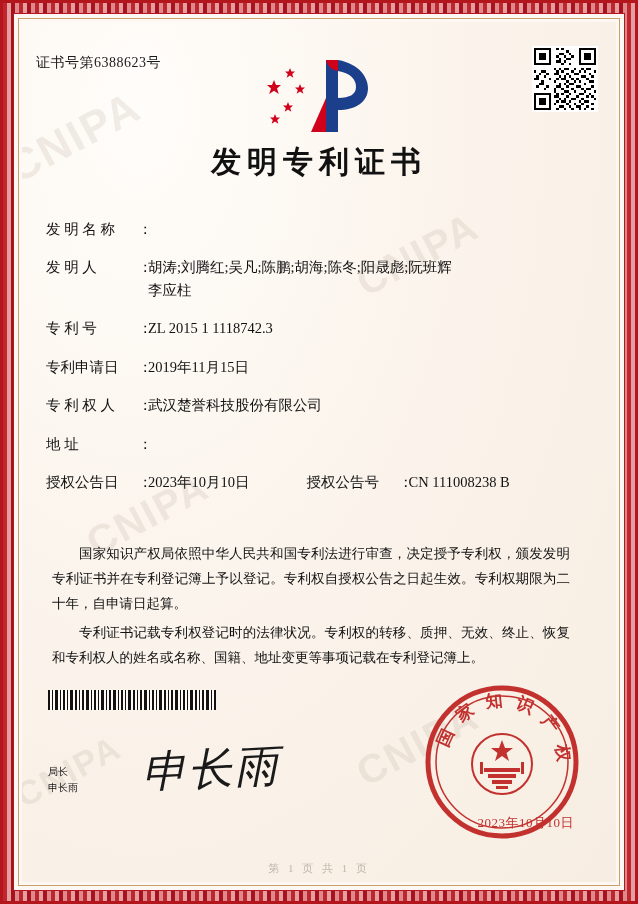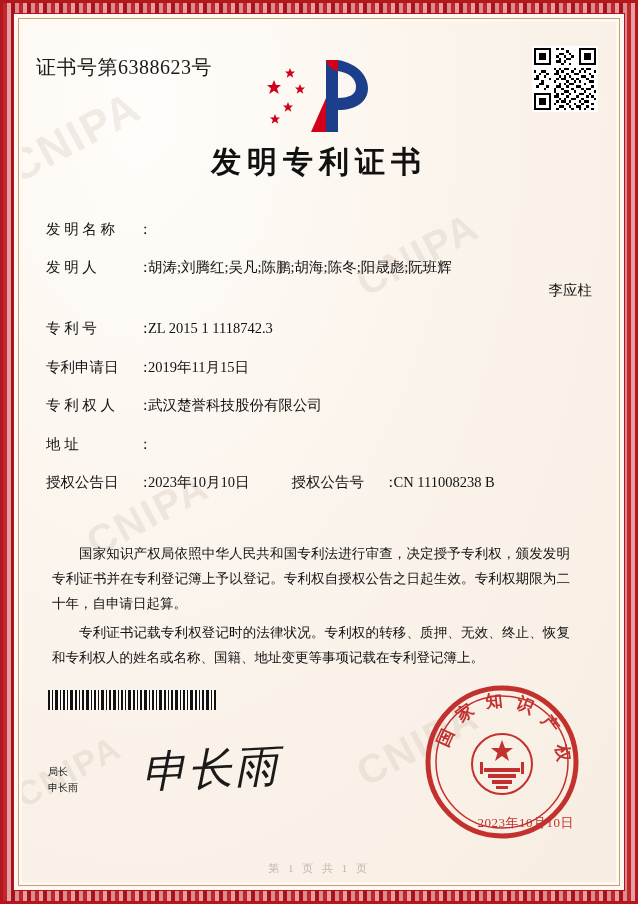--- a/index.html
+++ b/index.html
@@ -87,21 +87,21 @@
     z-index: 3;
     padding: 0 34px;
     box-sizing: border-box;
     height: 100%;
   }
 
   .cert-no {
     position: absolute;
     left: 14px;
     top: 32px;
-    font-size: 20px;
+    font-size: 14px;
     color: #1a1a1a;
     letter-spacing: 0.5px;
   }
 
   
   .qr {
     position: absolute;
     right: 18px;
     top: 24px;
     width: 66px;
@@ -158,25 +158,25 @@
     flex: 0 0 92px;
     letter-spacing: 0px;
     white-space: nowrap;
   }
   .field-label.spread {
     display: flex;
     justify-content: space-between;
   }
   .field-colon { width: 10px; flex: 0 0 10px; }
   .field-value { flex: 1; }
-  .field-value .line2 { display: block; text-align: right; }
+  .field-value .line2 { display: block; }
 
   .row-inline { display: flex; }
   .row-inline .group { display: flex; align-items: flex-start; }
-  .row-inline .group.second { margin-left: 42px; }
+  .row-inline .group.second { margin-left: 57px; }
 
   .paragraphs {
     position: absolute;
     top: 520px;
     left: 30px;
     right: 30px;
     font-size: 13.5px;
     line-height: 1.85;
     color: #111;
     text-align: justify;

